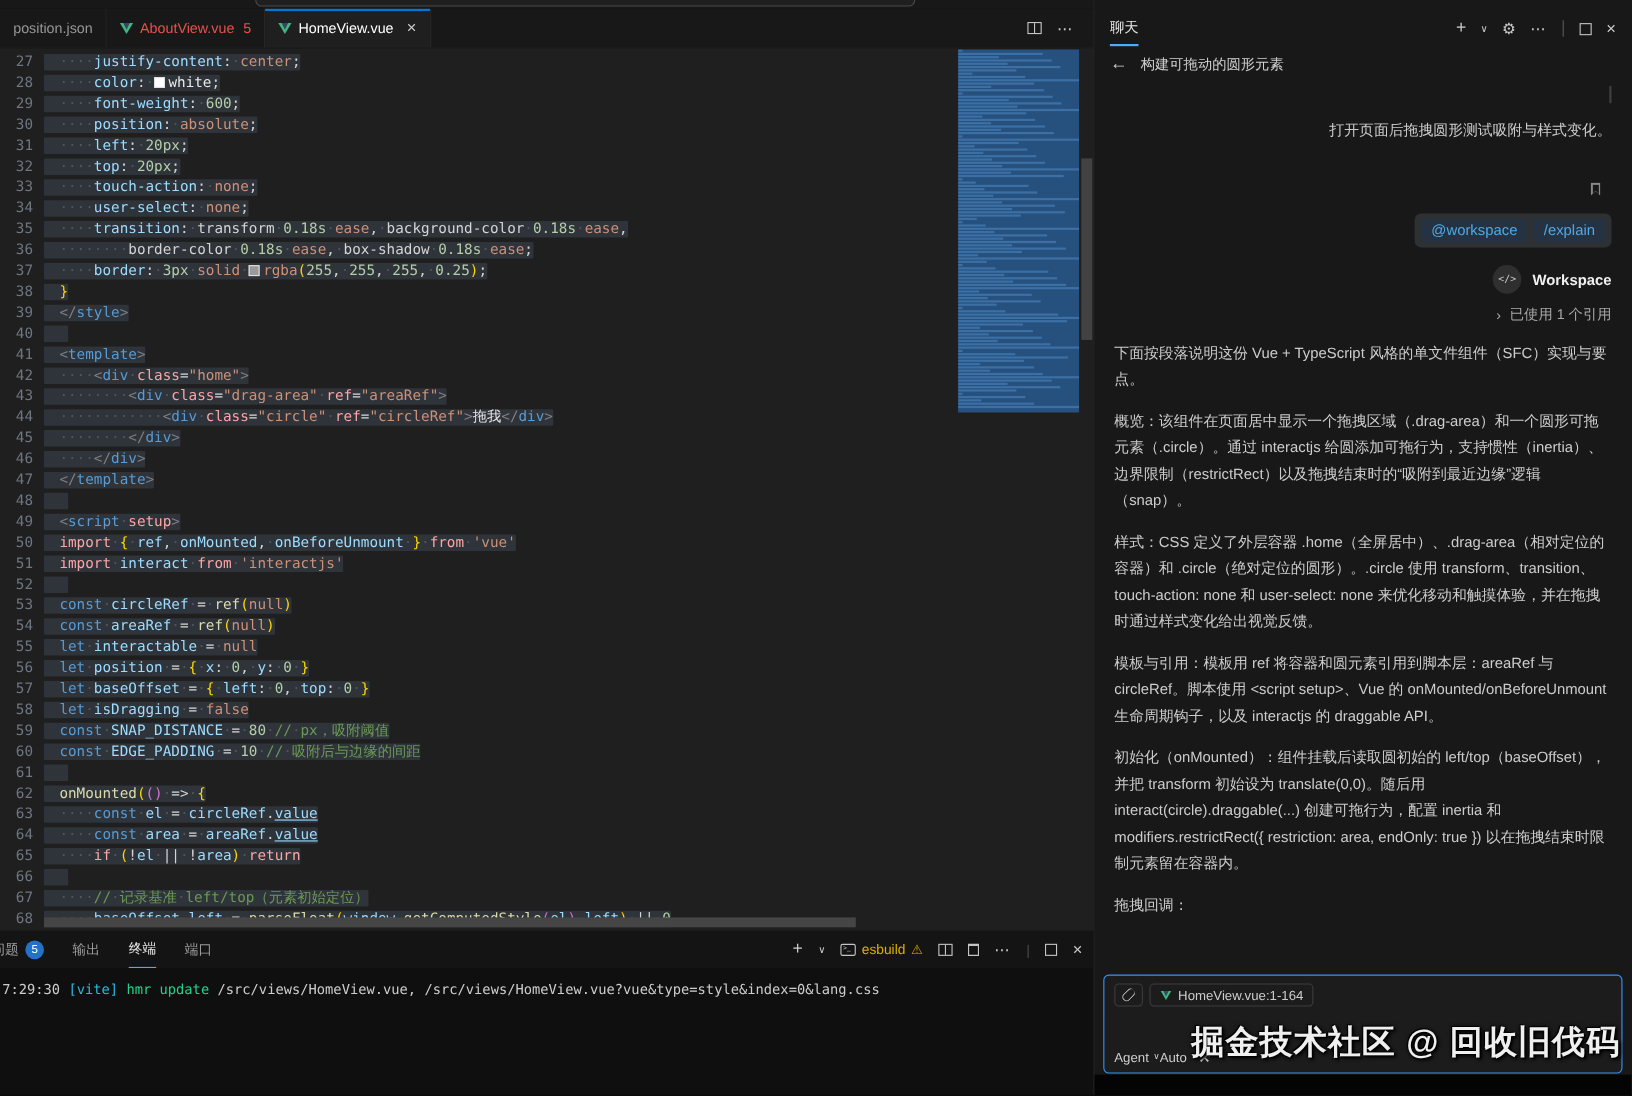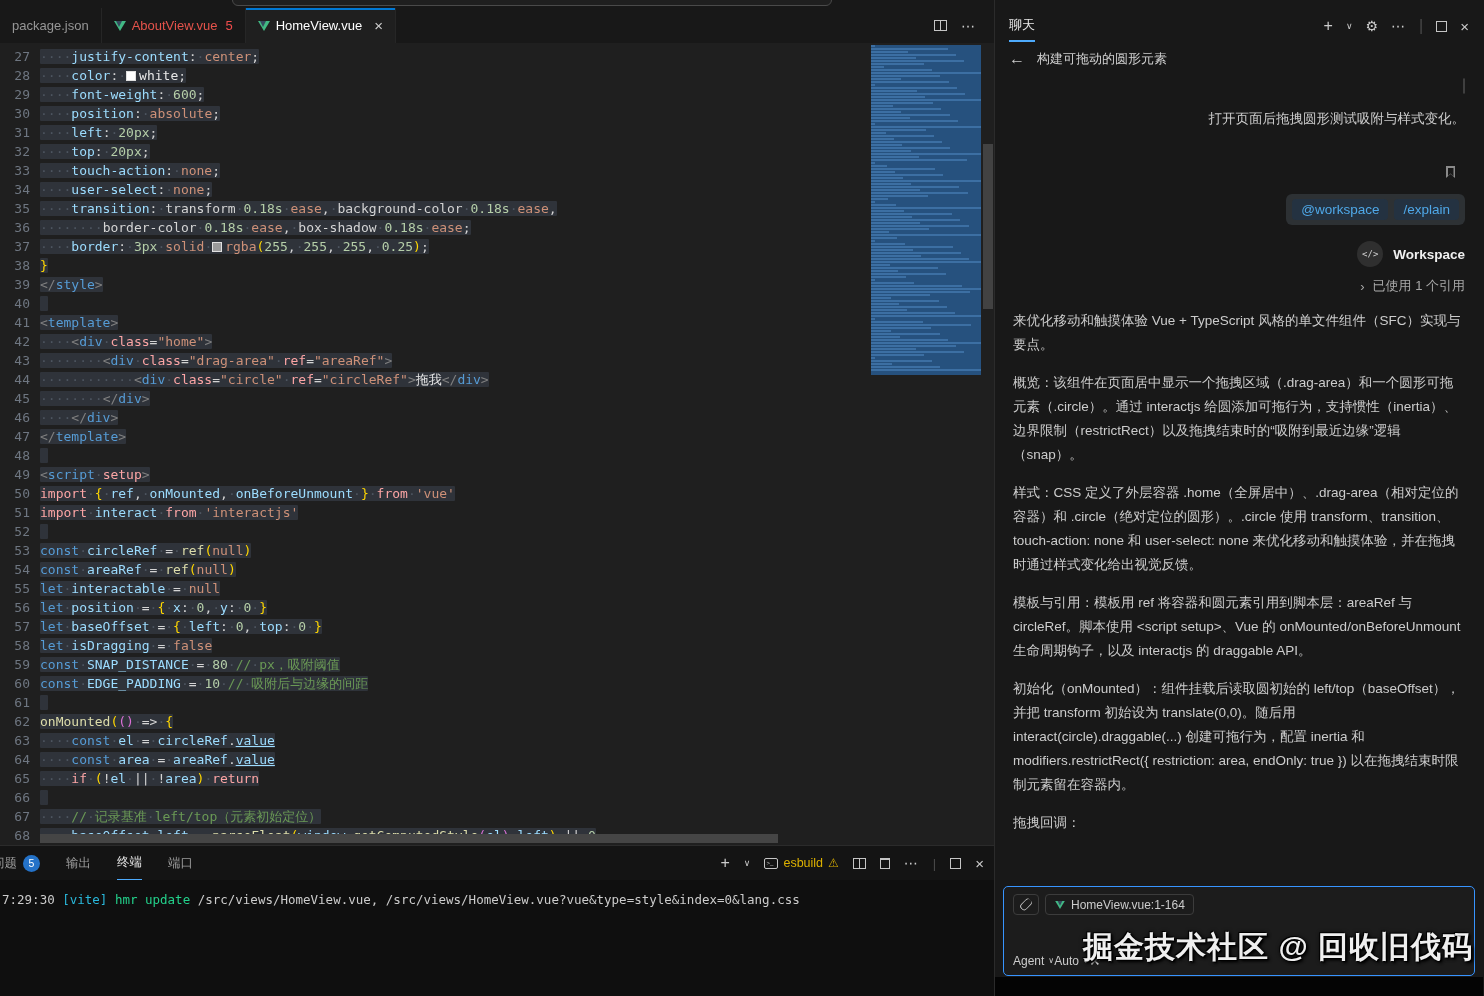--- a/index.html
+++ b/index.html
@@ -22,21 +22,21 @@
   .vuelogo { width:0; height:0; border-left:6px solid transparent; border-right:6px solid transparent; border-top:10px solid #41b883; position:relative; display:inline-block; }
   .vuelogo::after { content:""; position:absolute; left:-3.5px; top:-10px; border-left:3.5px solid transparent; border-right:3.5px solid transparent; border-top:6px solid #35495e; }
   .tabactions { margin-left:auto; display:flex; align-items:center; gap:14px; padding-right:18px; color:#cccccc; }
 
   
   .editor { position:relative; flex:1; background:#1f1f1f; overflow:hidden; }
   .codelines { position:absolute; top:3px; left:0; right:123px; font-family:"DejaVu Sans Mono", monospace; font-size:13px; line-height:19px; white-space:pre; }
   .cl { display:flex; height:19px; }
   .ln { width:30px; text-align:right; color:#6e7681; flex:none; padding-right:0; }
   .codetxt { padding-left:10px; }
-  .sel { background:#2f333a; border-radius:1px; }
+  .sel { background:#2f333a; border-radius:1px;padding-left:14px; }
   .tki{color:#4d5560;} .tkp{color:#9cdcfe;} .tku{color:#d4d4d4;} .tkv{color:#ce9178;}
   .tkn{color:#b5cea8;} .tkg{color:#808080;} .tkt{color:#569cd6;} .tka{color:#fca5a5;}
   .tks{color:#ce9178;} .tkk{color:#fca5a5;} .tkd{color:#569cd6;} .tkr{color:#9cdcfe;}
   .tkf{color:#dcdcaa;} .tkc{color:#6a9955;} .tkb{color:#ffd700;} .tko{color:#da70d6;}
   .tkw{color:#d4d4d4;} .tkx{color:#e8e8e8;} .tkv2{color:#e8e8e8;}
   .tkU{color:#9cdcfe; text-decoration:underline;}
   .swW,.swG { display:inline-block; width:10px; height:10px; margin:0 3px -1px 0; border:1px solid #e0e0e0; }
   .swW { background:#ffffff; } .swG { background:#9a9a9a; }
 
   .minimap { position:absolute; top:1px; right:13px; width:110px; height:330px; background:#26517e; overflow:hidden; }
@@ -115,21 +115,21 @@
 
 <div class="app">
 
   <div class="egroup">
     <div class="topstrip">
       <div class="ccremnant"></div>
     </div>
 
     <div class="tabbar">
       <div class="tab">
-        <span>package.json</span>
+        <span>position.json</span>
       </div>
       <div class="tab">
         <span class="vuelogo"></span>
         <span class="errlabel">AboutView.vue</span>
         <span class="errbadge">5</span>
       </div>
       <div class="tab active">
         <span class="vuelogo"></span>
         <span>HomeView.vue</span>
         <span class="close">×</span>
@@ -333,21 +333,21 @@
       <div class="wsrow">
         <span class="wsavatar">&lt;/&gt;</span>
         <span class="wsname">Workspace</span>
       </div>
       <div class="refrow">
         <span class="refchev">›</span>
         <span>已使用 1 个引用</span>
       </div>
 
       <div id="rparas">
-          <div class="rpara">来优化移动和触摸体验 Vue + TypeScript 风格的单文件组件（SFC）实现与要点。</div>
+          <div class="rpara">下面按段落说明这份 Vue + TypeScript 风格的单文件组件（SFC）实现与要点。</div>
           <div class="rpara">概览：该组件在页面居中显示一个拖拽区域（.drag-area）和一个圆形可拖元素（.circle）。通过 interactjs 给圆添加可拖行为，支持惯性（inertia）、边界限制（restrictRect）以及拖拽结束时的“吸附到最近边缘”逻辑（snap）。</div>
           <div class="rpara">样式：CSS 定义了外层容器 .home（全屏居中）、.drag-area（相对定位的容器）和 .circle（绝对定位的圆形）。.circle 使用 transform、transition、touch-action: none 和 user-select: none 来优化移动和触摸体验，并在拖拽时通过样式变化给出视觉反馈。</div>
           <div class="rpara">模板与引用：模板用 ref 将容器和圆元素引用到脚本层：areaRef 与 circleRef。脚本使用 &lt;script setup&gt;、Vue 的 onMounted/onBeforeUnmount 生命周期钩子，以及 interactjs 的 draggable API。</div>
           <div class="rpara">初始化（onMounted）：组件挂载后读取圆初始的 left/top（baseOffset），并把 transform 初始设为 translate(0,0)。随后用 interact(circle).draggable(...) 创建可拖行为，配置 inertia 和 modifiers.restrictRect({ restriction: area, endOnly: true }) 以在拖拽结束时限制元素留在容器内。</div>
           <div class="rpara">拖拽回调：</div>
         </div>
 
     </div>
 
     <div class="inputbox">

